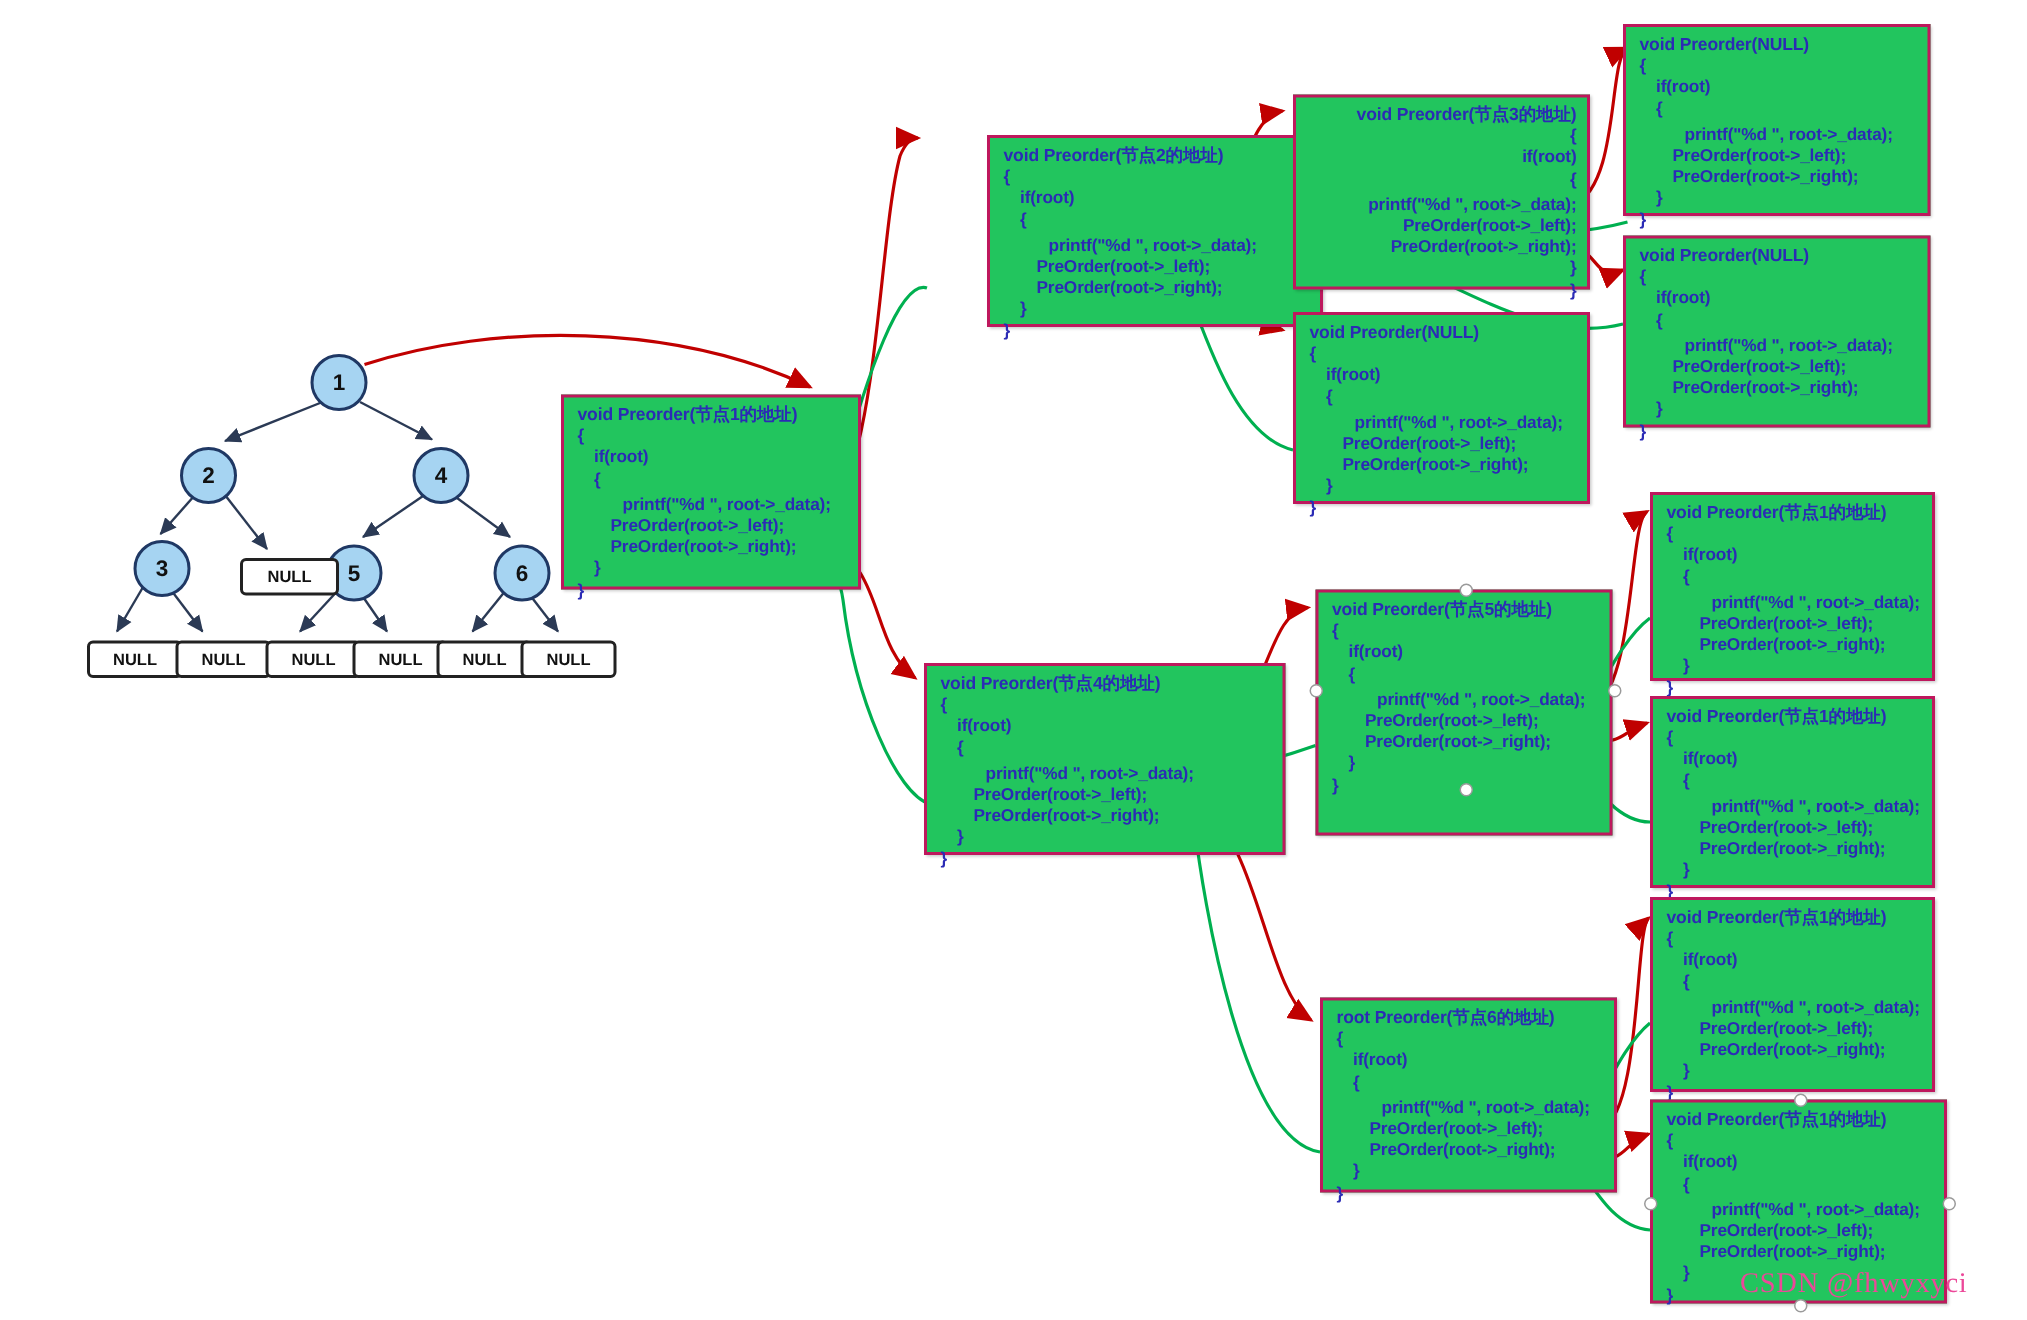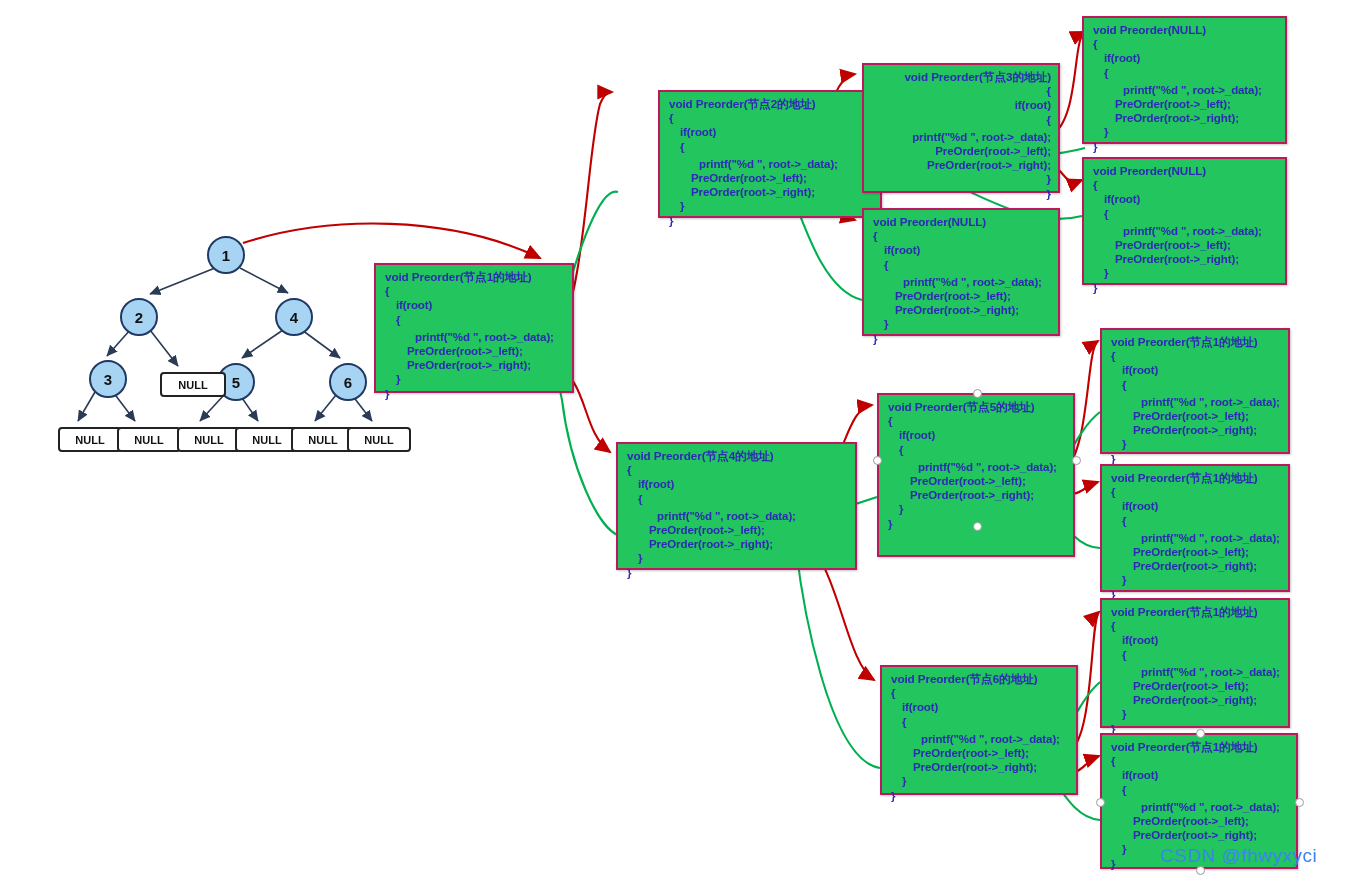--- a/index.html
+++ b/index.html
@@ -29,22 +29,22 @@
   .codebox .ln.i1{padding-left:11px;}
   .codebox .ln.i2{padding-left:22px;}
   .codebox .ln.i3{padding-left:30px;}
   .codebox .ln.gap{height:3px;}
 
   
   .handle{position:absolute;width:7px;height:7px;border-radius:50%;
           background:#ffffff;border:1px solid #9a9a9a;z-index:9;}
 
   
-  #wm{position:absolute;left:1160px;top:845px;font-size:19px;color:#3b82f6;
-      font-family:Liberation Sans, sans-serif;letter-spacing:.5px;z-index:8;
+  #wm{position:absolute;left:1160px;top:845px;font-size:19px;color:#ec4899;
+      font-family:Liberation Serif, serif;letter-spacing:.5px;z-index:8;
       white-space:nowrap;}
 </style>
 </head>
 <body>
 
 <div id="stage">
 
   <svg id="edges" viewBox="0 0 1351 880" xmlns="http://www.w3.org/2000/svg">
     <defs>
       <marker id="ahRed" markerWidth="9" markerHeight="9" refX="7" refY="4.2" orient="auto" markerUnits="strokeWidth">
@@ -261,21 +261,21 @@
         <div class="ln i1">if(root)</div>
         <div class="ln i1">{</div>
         <div class="ln gap"></div>
         <div class="ln i3">printf("%d ", root-&gt;_data);</div>
         <div class="ln i2">PreOrder(root-&gt;_left);</div>
         <div class="ln i2">PreOrder(root-&gt;_right);</div>
         <div class="ln i1">}</div>
         <div class="ln ">}</div>
       </div>
       <div class="codebox" style="left: 880px; top: 665px; width: 198px; height: 130px;">
-        <div class="ln sig">void Preorder(节点6的地址)</div>
+        <div class="ln sig">root Preorder(节点6的地址)</div>
         <div class="ln ">{</div>
         <div class="ln i1">if(root)</div>
         <div class="ln i1">{</div>
         <div class="ln gap"></div>
         <div class="ln i3">printf("%d ", root-&gt;_data);</div>
         <div class="ln i2">PreOrder(root-&gt;_left);</div>
         <div class="ln i2">PreOrder(root-&gt;_right);</div>
         <div class="ln i1">}</div>
         <div class="ln ">}</div>
       </div>

